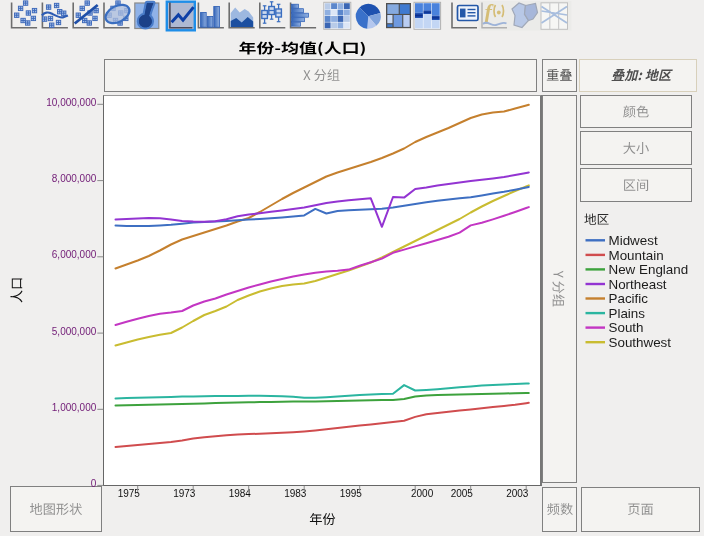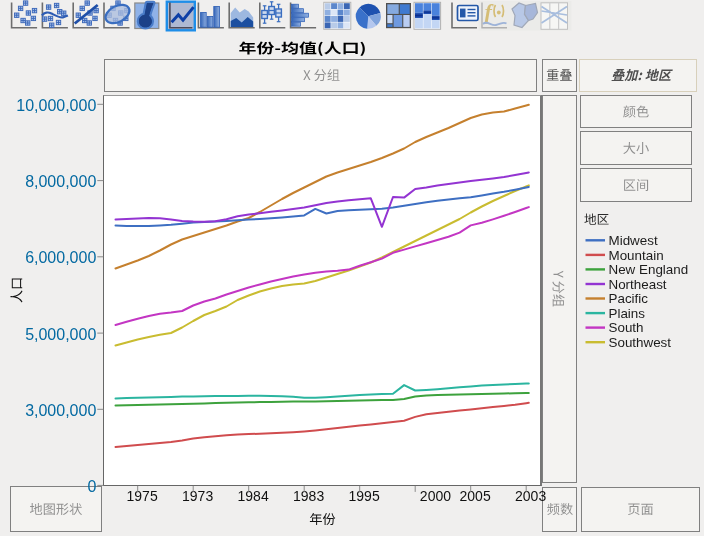--- a/index.html
+++ b/index.html
@@ -1,19 +1,19 @@
 <!DOCTYPE html>
 <html><head><meta charset="utf-8"><style>
 * {margin:0;padding:0;box-sizing:border-box}
 html,body {width:704px;height:536px;overflow:hidden}
 body {font-family:"Liberation Sans",sans-serif;background:#f0efee;position:relative}
 .abs {position:absolute}
 .box {position:absolute;border:1px solid #808080;background:#f4f3f1}
-.ylab {position:absolute;right:607.7px;font-size:16px;color:#0369a1;white-space:nowrap}
-.xlab {position:absolute;top:487.5px;width:40px;text-align:right;font-size:14px;color:#111}
+.ylab {position:absolute;right:607.7px;font-size:10px;color:#701a75;white-space:nowrap}
+.xlab {position:absolute;top:487.5px;width:40px;text-align:left;font-size:10px;color:#111}
 .legtext {font-size:13.4px;fill:#1c1c1c;font-family:"Liberation Sans",sans-serif}
 </style></head>
 <body>
 
 <div class="abs" style="left:103.3px;top:95px;width:439px;height:390.9px;background:#fff;border-top:1px solid #999;border-right:2px solid #777;border-left:1.4px solid #666;border-bottom:1.4px solid #666"></div>
 
 <div class="box" style="left:103.6px;top:58.7px;width:433.3px;height:33.4px"></div>
 <div class="box" style="left:541.6px;top:58.7px;width:35.4px;height:33.4px"></div>
 <div class="box" style="left:579.4px;top:58.7px;width:118px;height:33.4px;border-color:#d8d0bb"></div>
 <div class="box" style="left:580px;top:94.9px;width:112px;height:33.6px"></div>
@@ -21,21 +21,21 @@
 <div class="box" style="left:580px;top:168.3px;width:112px;height:33.7px"></div>
 <div class="box" style="left:541.7px;top:95px;width:35.7px;height:387.7px"></div>
 <div class="box" style="left:542.4px;top:486.6px;width:35.1px;height:45.2px"></div>
 <div class="box" style="left:580.7px;top:486.6px;width:119.8px;height:45.2px"></div>
 <div class="box" style="left:10.2px;top:486.4px;width:91.4px;height:45.8px"></div>
 
 <div class="ylab" style="top:96.8px">10,000,000</div>
 <div class="ylab" style="top:173.1px">8,000,000</div>
 <div class="ylab" style="top:249.3px">6,000,000</div>
 <div class="ylab" style="top:325.6px">5,000,000</div>
-<div class="ylab" style="top:401.8px">3,000,000</div>
+<div class="ylab" style="top:401.8px">1,000,000</div>
 <div class="ylab" style="top:477.9px">0</div>
 <div class="xlab" style="left:117.7px">1975</div>
 <div class="xlab" style="left:173.2px">1973</div>
 <div class="xlab" style="left:228.7px">1984</div>
 <div class="xlab" style="left:284.2px">1983</div>
 <div class="xlab" style="left:339.7px">1995</div>
 <div class="xlab" style="left:411px">2000</div>
 <div class="xlab" style="left:450.7px">2005</div>
 <div class="xlab" style="left:506.2px">2003</div>
 

